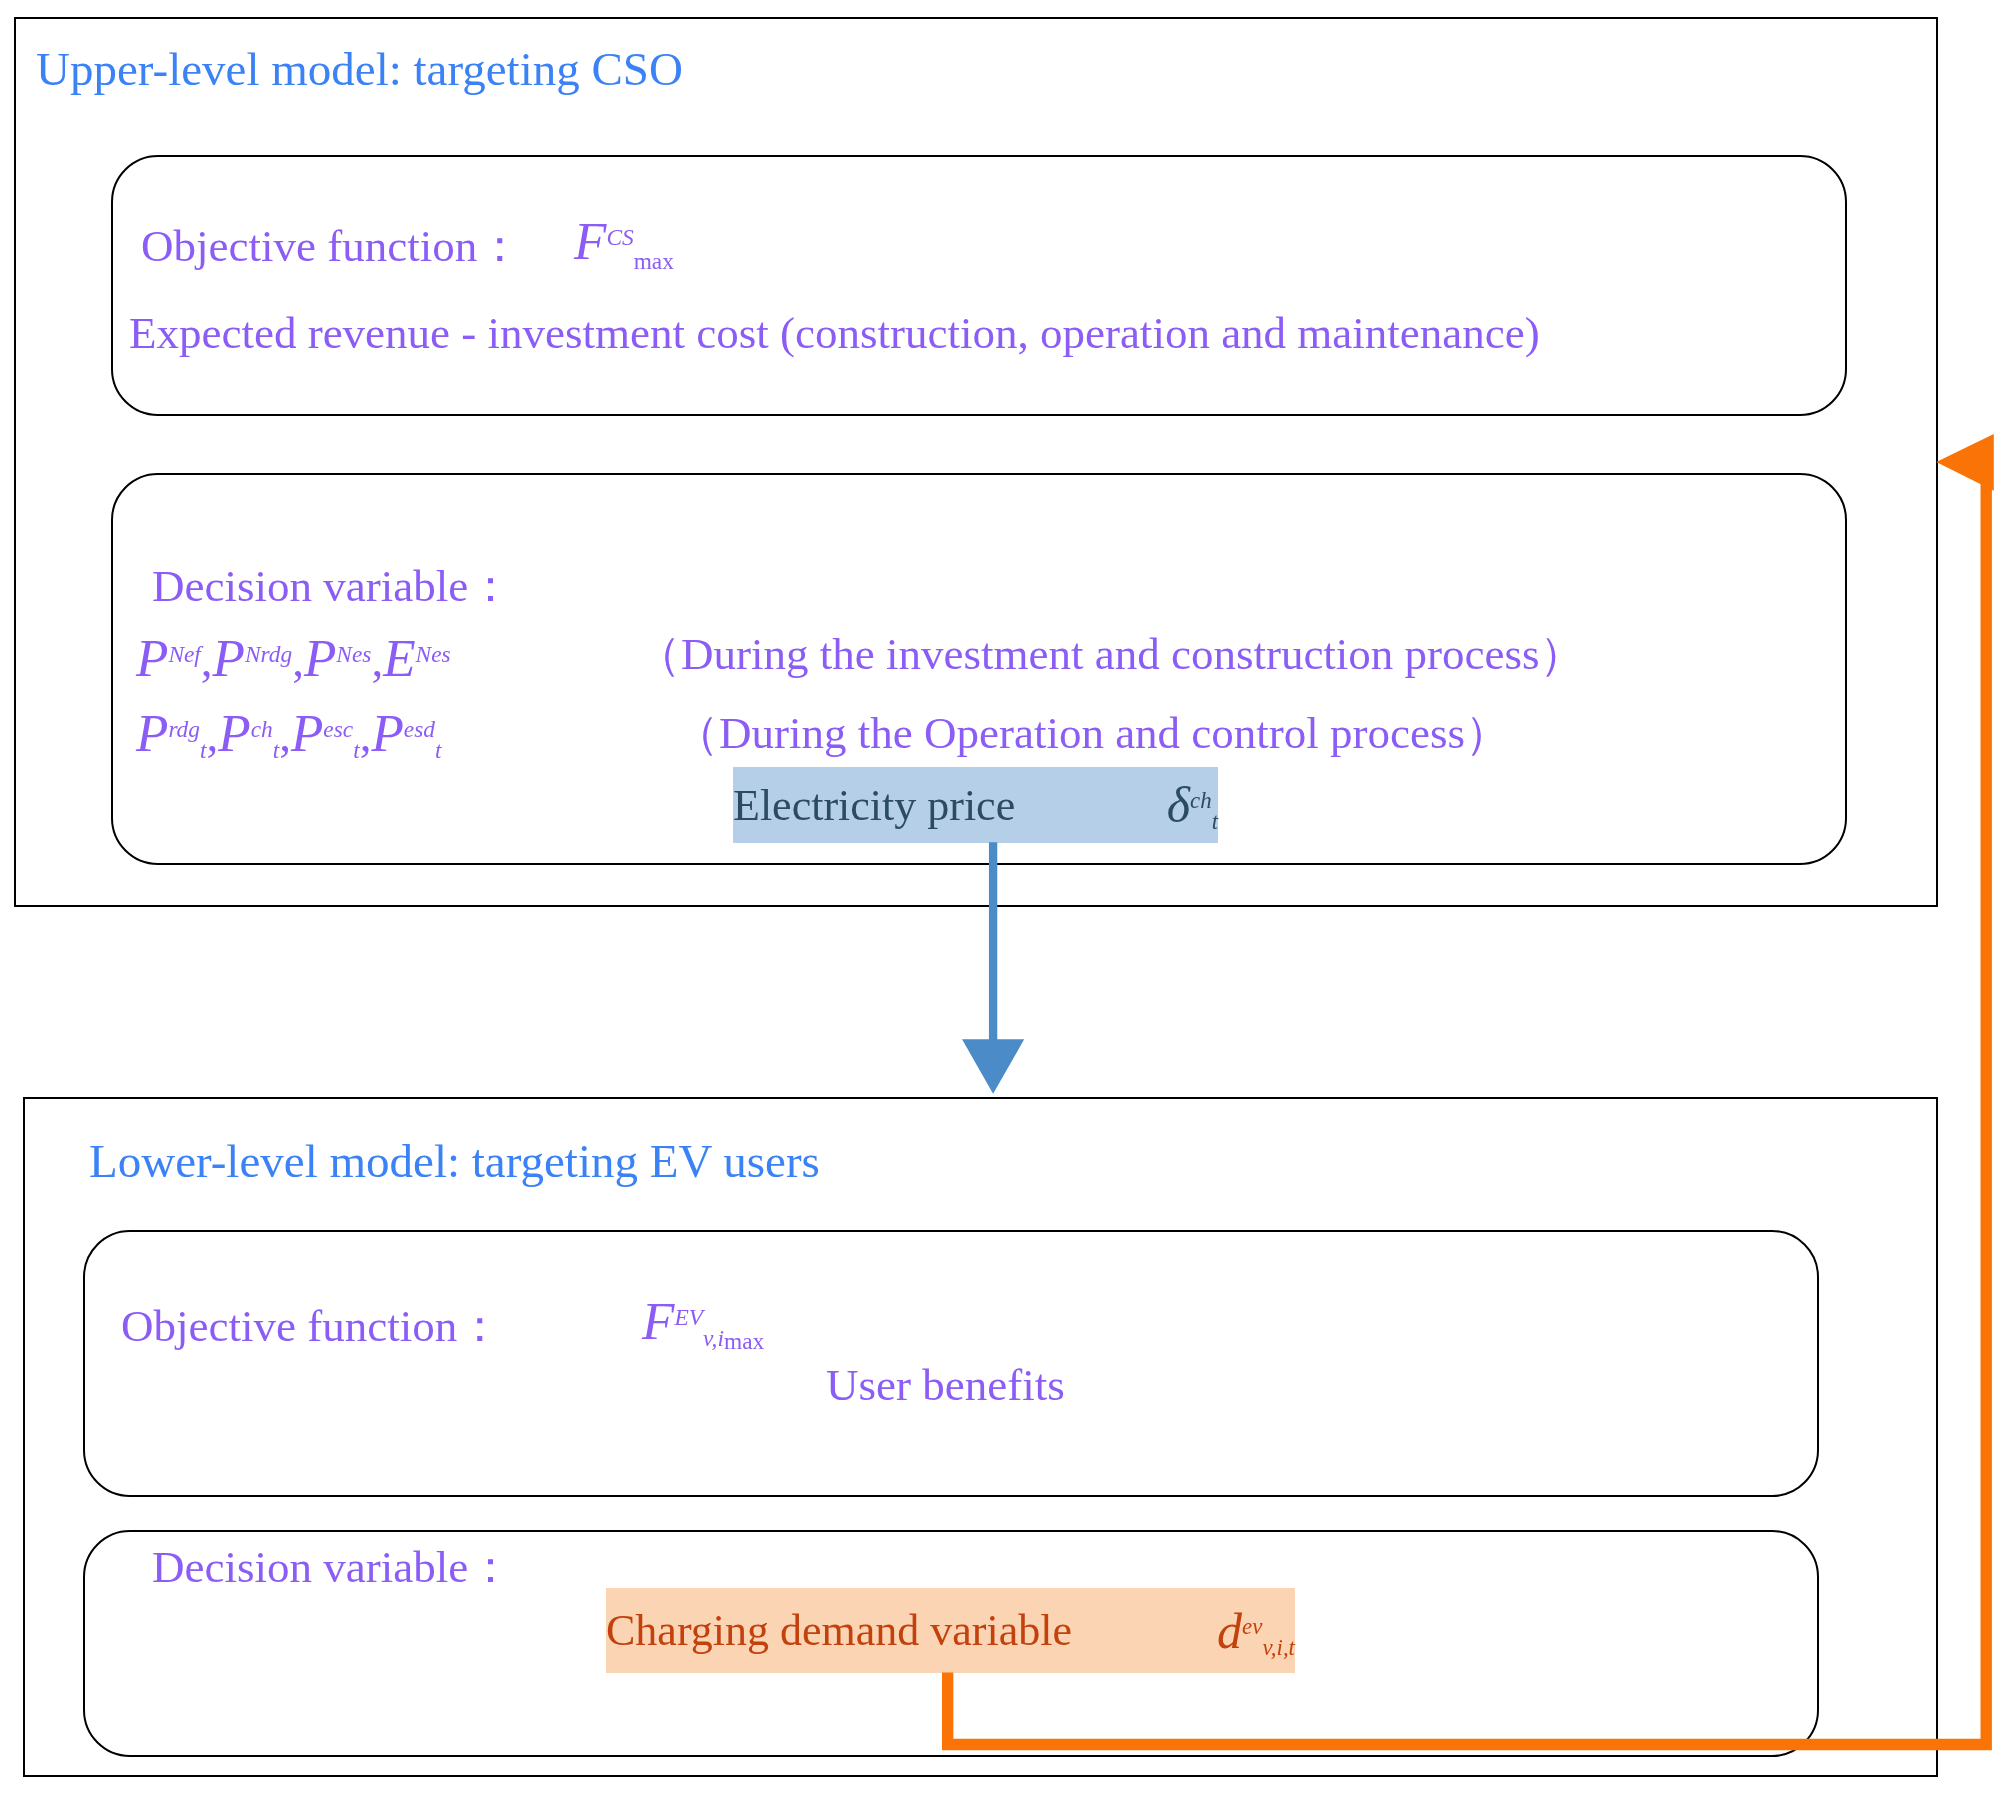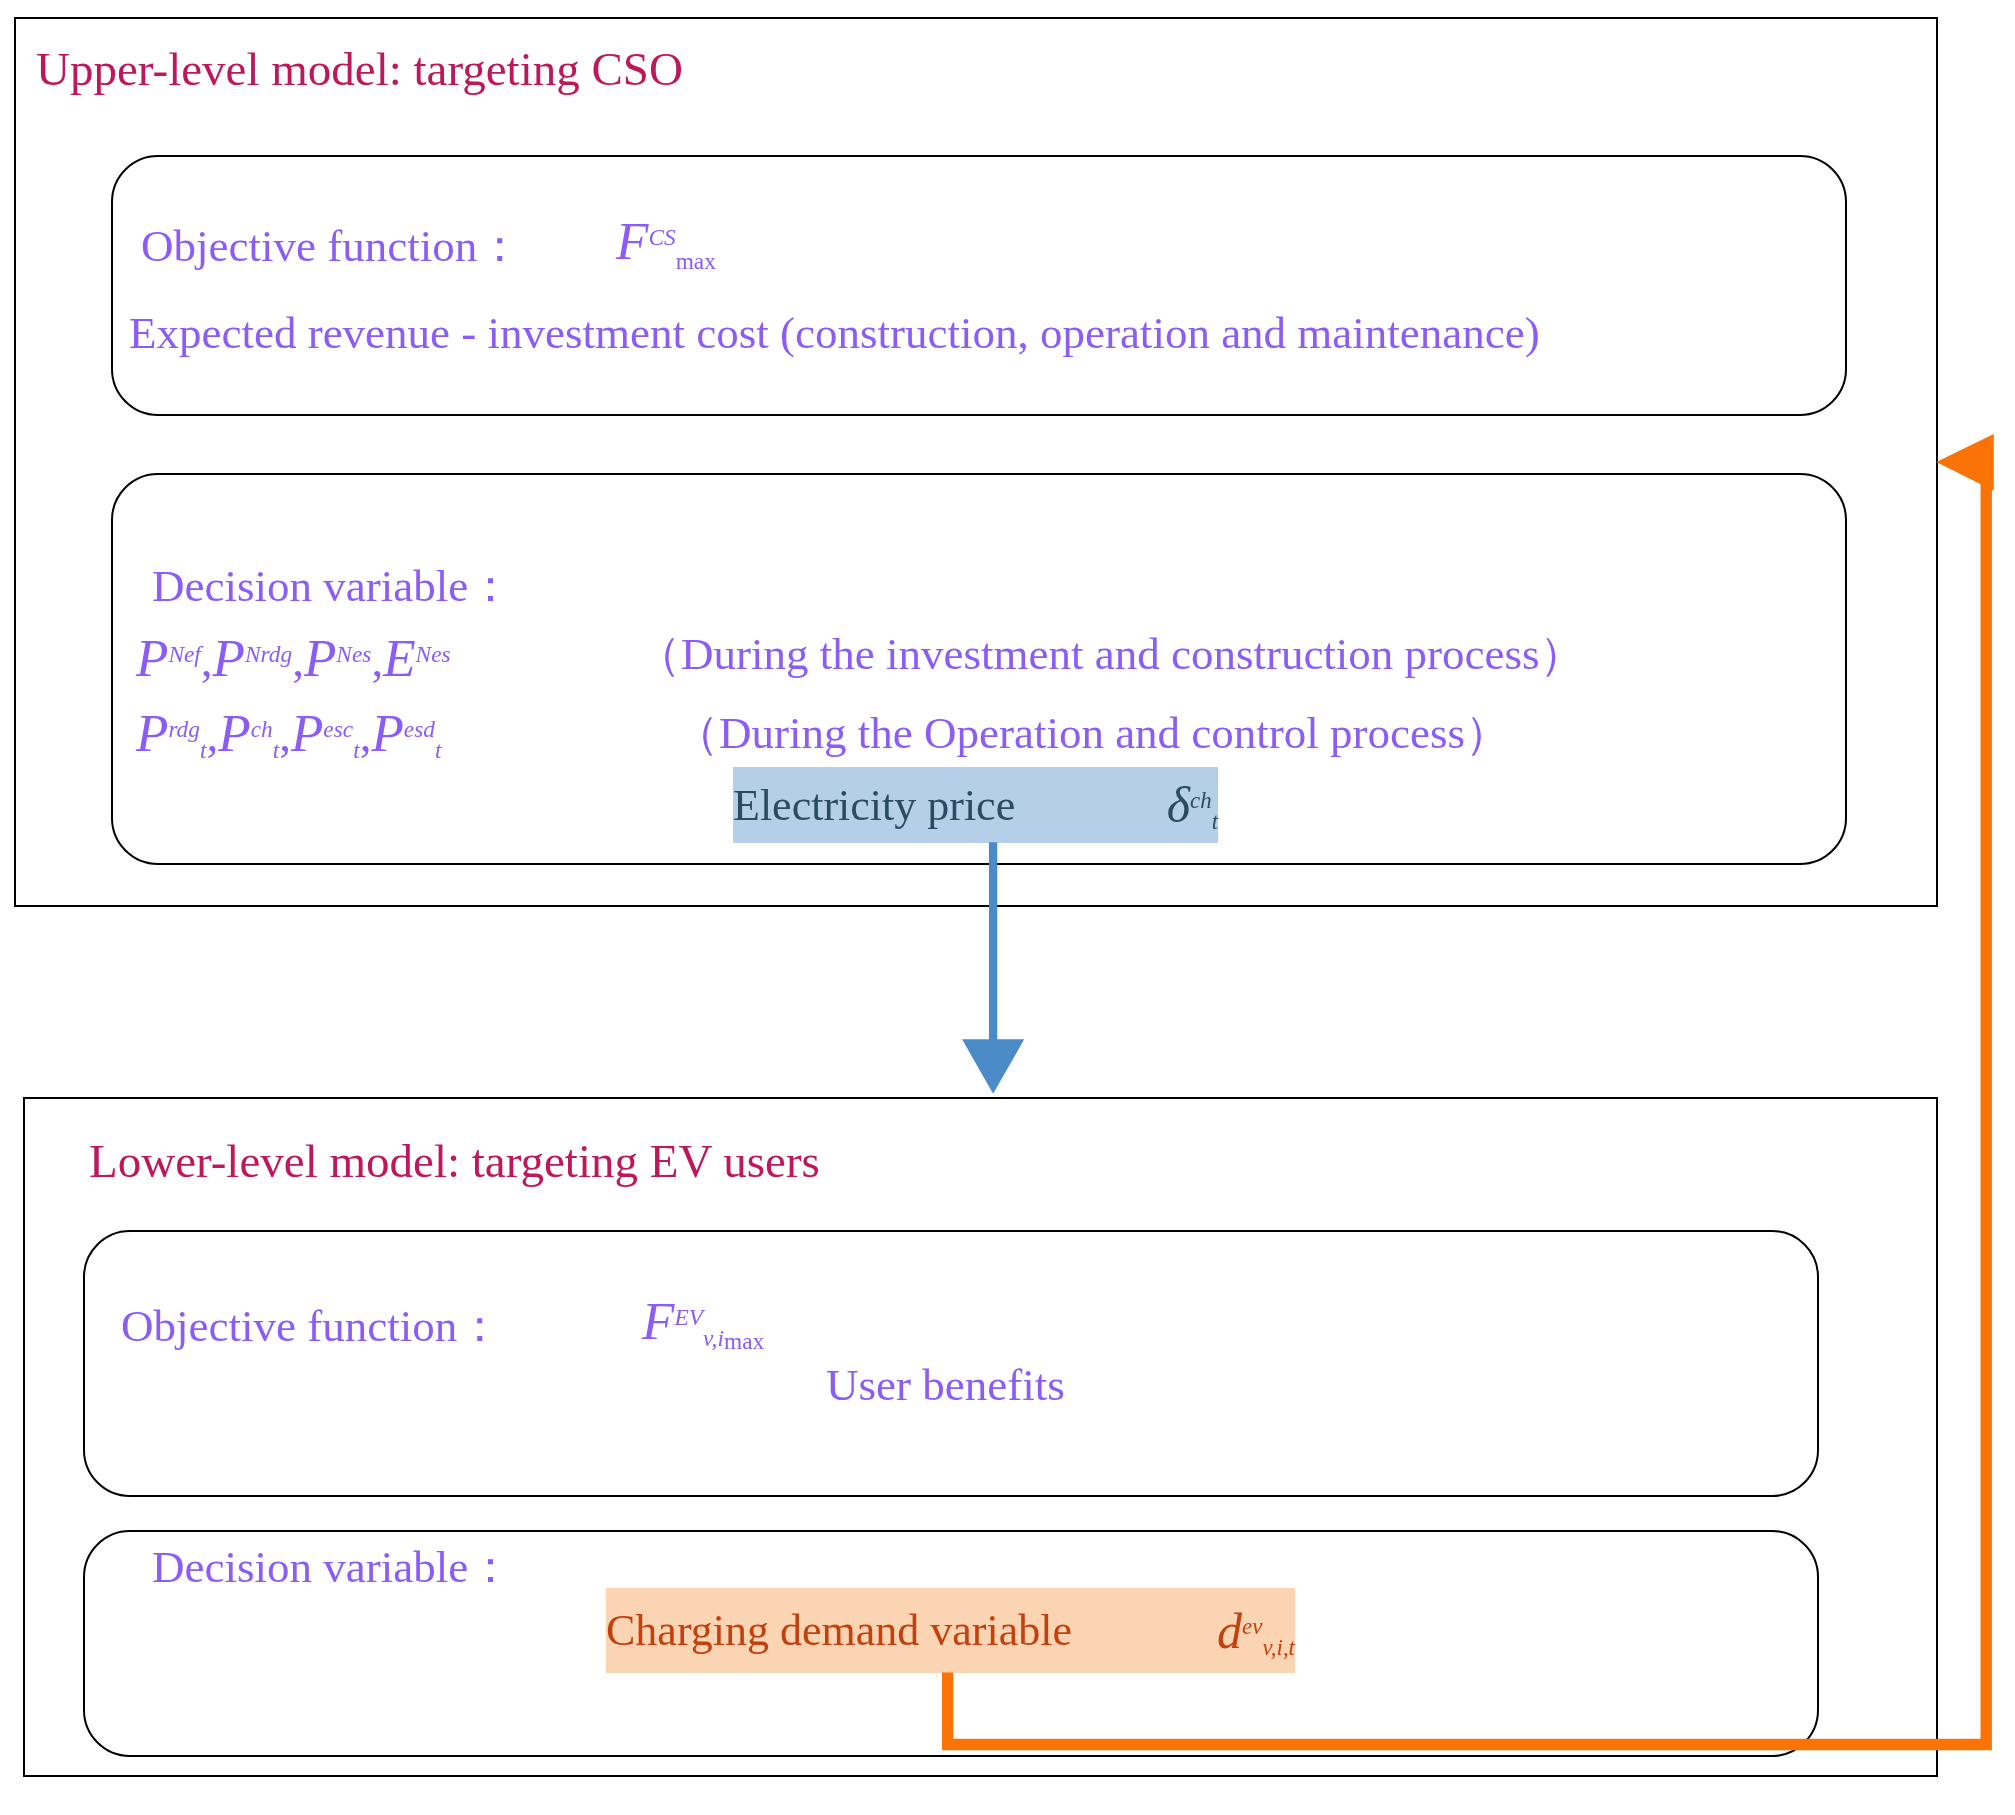--- a/index.html
+++ b/index.html
@@ -28,21 +28,21 @@
   }
   #upper-box { left: 13.6px;  top: 16.7px;   width: 1924px; height: 890px; }
   #lower-box { left: 23px;  top: 1097px; width: 1915px; height: 680px;  }
 
   
   .section-title {
     position: absolute;
     font-size: 47px;
     line-height: 1.1;
     white-space: nowrap;
-    color: #be185d;
+    color: #3b82f6;
   }
   #upper-title { left: 36px; top: 44px; }
   #lower-title { left: 89px; top: 1136px; }
 
   
   .panel {
     position: absolute;
     border: 2.3px solid #000000;
     border-radius: 47px;
     background: transparent;
@@ -116,21 +116,21 @@
 <div id="canvas">
 
   <div class="outer-box" id="upper-box"></div>
 
   <div class="section-title" id="upper-title">Upper-level model: targeting CSO</div>
 
   <div class="panel" id="panel-upper-objective"></div>
 
   <div class="line" style="left:141px; top:221px;">Objective function：</div>
 
-  <div class="line" style="left:616px; top:212px;">
+  <div class="line" style="left:574px; top:212px;">
     <span class="mathvar big">F</span><sup class="sm">CS</sup><span class="upright-sub">max</span>
   </div>
 
   <div class="line" style="left:129px; top:308px;">Expected revenue - investment cost (construction, operation and maintenance)</div>
 
   <div class="panel" id="panel-upper-decision"></div>
 
   <div class="line" style="left:152px; top:561px;">Decision variable：</div>
 
   <div class="line" style="left:136px; top:629px;">

